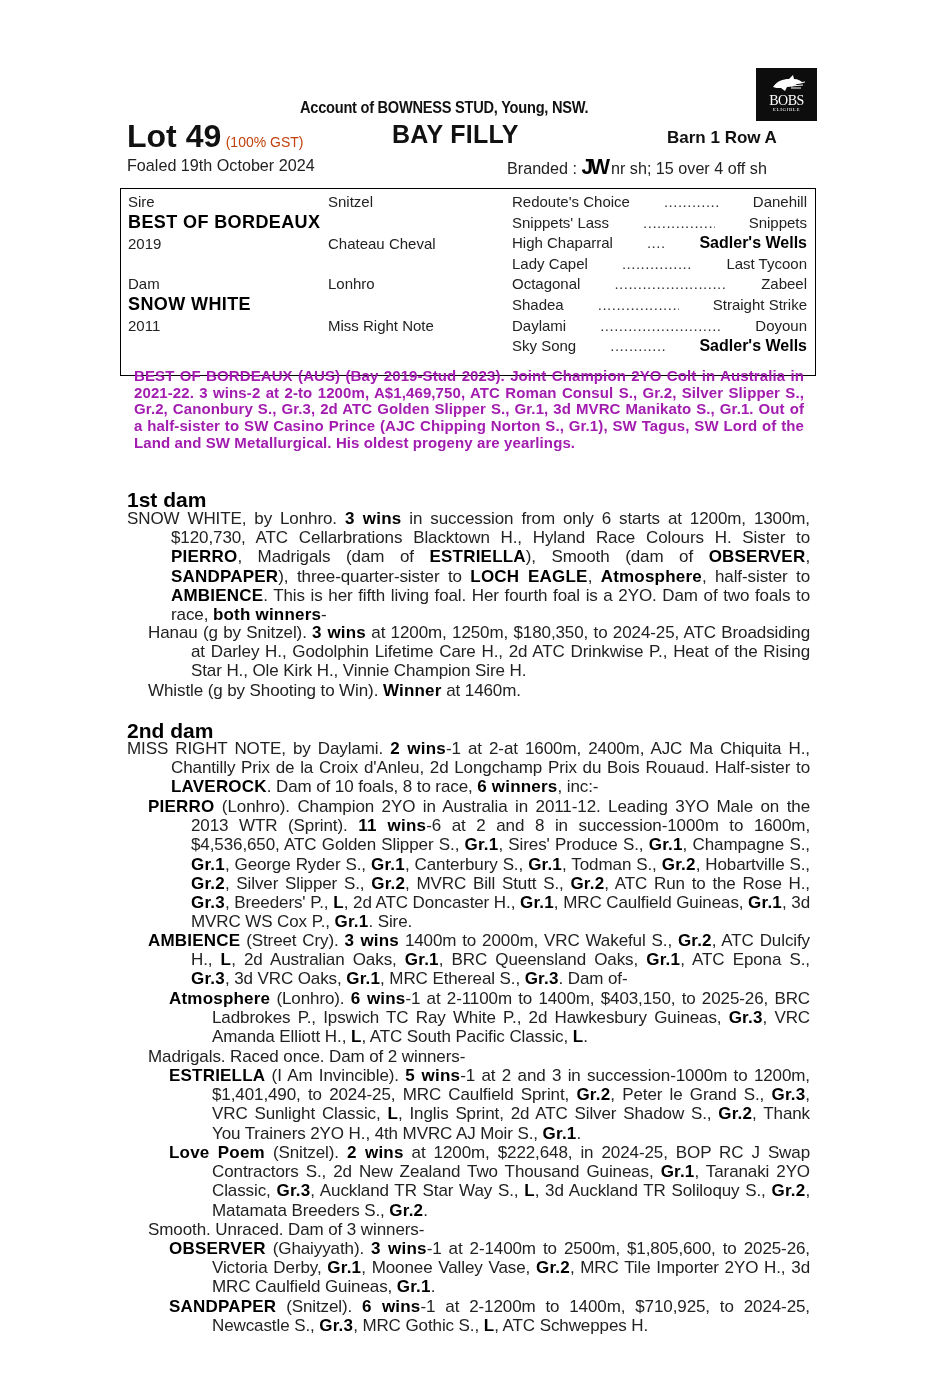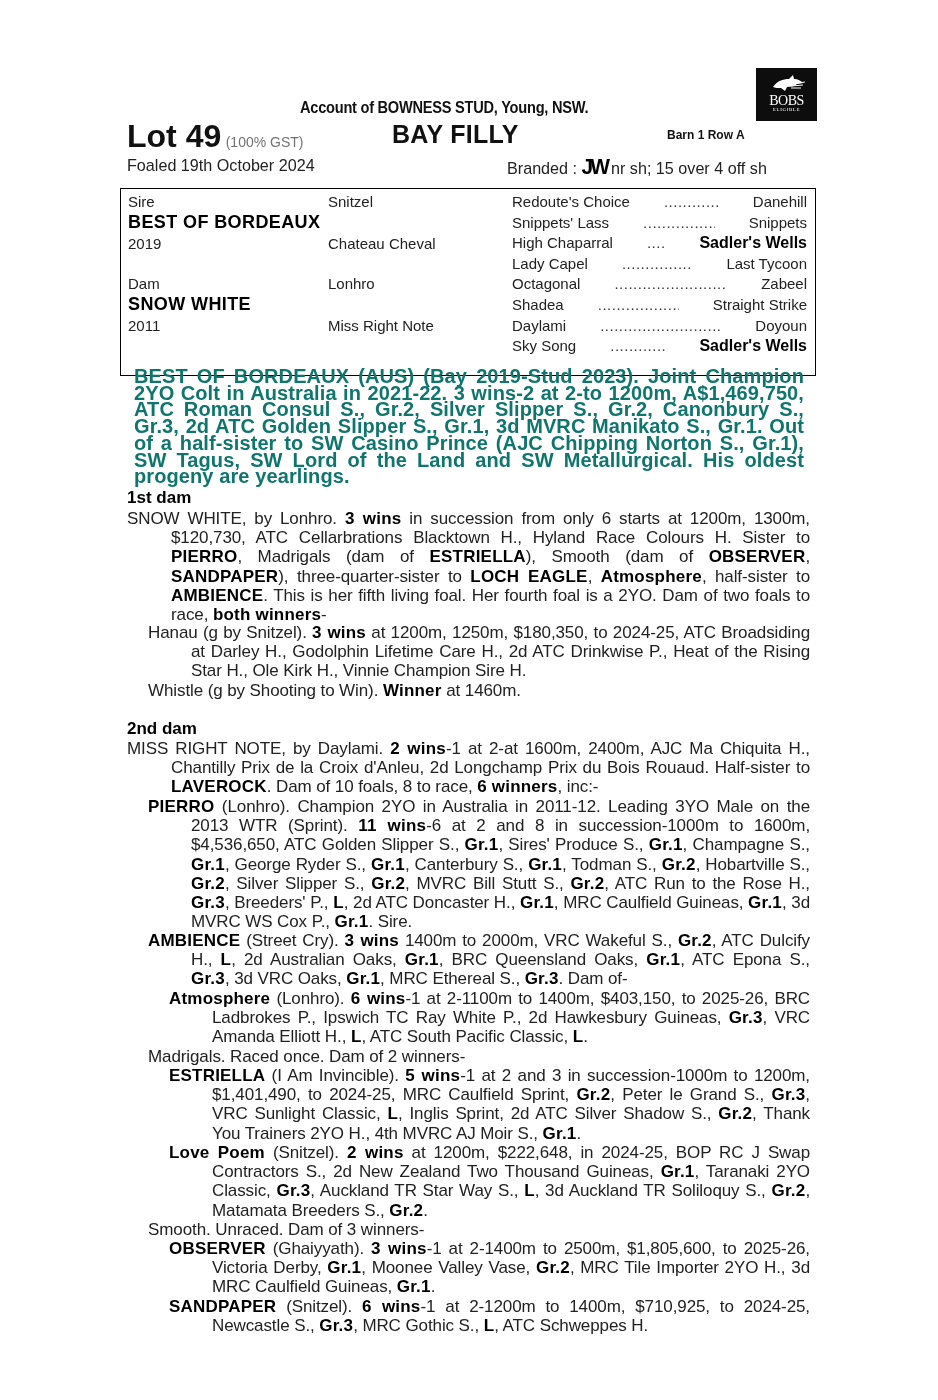--- a/index.html
+++ b/index.html
@@ -7,41 +7,41 @@
 
   .logo { position: absolute; left: 756px; top: 68px; width: 61px; height: 53px; background: #0d0d0d; color: #fff; text-align: center; }
   .logo svg { display: block; margin: 5px auto 0; }
   .logo .l1 { font-family: "Liberation Serif", serif; font-size: 14px; line-height: 13px; letter-spacing: -0.5px; margin-top: 1px; }
   .logo .l2 { font-family: "Liberation Serif", serif; font-size: 5px; line-height: 6px; letter-spacing: 0.6px; }
 
   .account { position: absolute; left: 300px; top: 98px; font-weight: bold; font-size: 17px; letter-spacing: -0.3px; transform: scaleX(0.86); transform-origin: left top; white-space: nowrap; }
 
   .lot { position: absolute; left: 127px; top: 118px; white-space: nowrap; }
   .lot .big { font-weight: bold; font-size: 32px; }
-  .lot .gst { font-size: 14px; color: #737373; }
+  .lot .gst { font-size: 14px; color: #c2410c; }
   .filly { position: absolute; left: 392px; top: 120px; font-weight: bold; font-size: 25px; letter-spacing: 0.3px; }
-  .barn { position: absolute; left: 667px; top: 128px; font-weight: bold; font-size: 12px; white-space: nowrap; }
+  .barn { position: absolute; left: 667px; top: 128px; font-weight: bold; font-size: 17px; white-space: nowrap; }
 
   .foaled { position: absolute; left: 127px; top: 156px; font-size: 17px; color: #222; transform: scaleX(0.95); transform-origin: left top; white-space: nowrap; }
   .branded { position: absolute; left: 507px; top: 154px; font-size: 17px; color: #222; transform: scaleX(0.95); transform-origin: left top; white-space: nowrap; }
   .brandglyph { font-weight: bold; font-size: 22px; color: #000; letter-spacing: -3px; margin-right: 4px; }
 
   .pedigree { position: absolute; left: 120px; top: 188px; width: 696px; height: 188px; border: 1.5px solid #000; box-sizing: border-box; }
   .pcell { position: absolute; font-size: 15px; color: #222; white-space: nowrap; }
   .pbold { position: absolute; font-size: 18px; font-weight: 900; color: #000; white-space: nowrap; letter-spacing: 0.4px; }
   .gp { position: absolute; left: 391px; width: 295px; font-size: 15px; color: #222; display: flex; white-space: nowrap; gap: 34px; }
   .gp .name { flex: 0 0 auto; }
   .gp .dots { flex: 1 1 auto; overflow: hidden; color: #333; letter-spacing: 0.5px; }
   .gp .dots::before { content: "........................................................................................................"; }
   .gp .sire { flex: 0 0 auto; }
   .gp .sire.b { font-weight: 900; color: #000; font-size: 16px; }
 
-  .sire-blurb { position: absolute; left: 134px; top: 368px; width: 670px; font-weight: 900; font-size: 20px; line-height: 16.7px; text-align: justify; color: #0f766e; letter-spacing: 0.1px; }
+  .sire-blurb { position: absolute; left: 134px; top: 368px; width: 670px; font-weight: 900; font-size: 15px; line-height: 16.7px; text-align: justify; color: #a21caf; letter-spacing: 0.1px; }
 
-  .sec-h { position: absolute; left: 127px; font-weight: 900; font-size: 17px; color: #000; }
+  .sec-h { position: absolute; left: 127px; font-weight: 900; font-size: 21px; color: #000; }
   .para { position: absolute; font-size: 17px; line-height: 19.2px; color: #222; text-align: justify; letter-spacing: -0.1px; }
   .para b { font-weight: 900; color: #000; letter-spacing: 0.2px; }
   .hang0 { left: 127px; width: 683px; padding-left: 44px; text-indent: -44px; box-sizing: border-box; }
   .hang1 { left: 148px; width: 662px; padding-left: 43px; text-indent: -43px; box-sizing: border-box; }
   .hang2 { left: 169px; width: 641px; padding-left: 43px; text-indent: -43px; box-sizing: border-box; }
 </style>
 </head>
 <body>
 
 <div class="logo">

